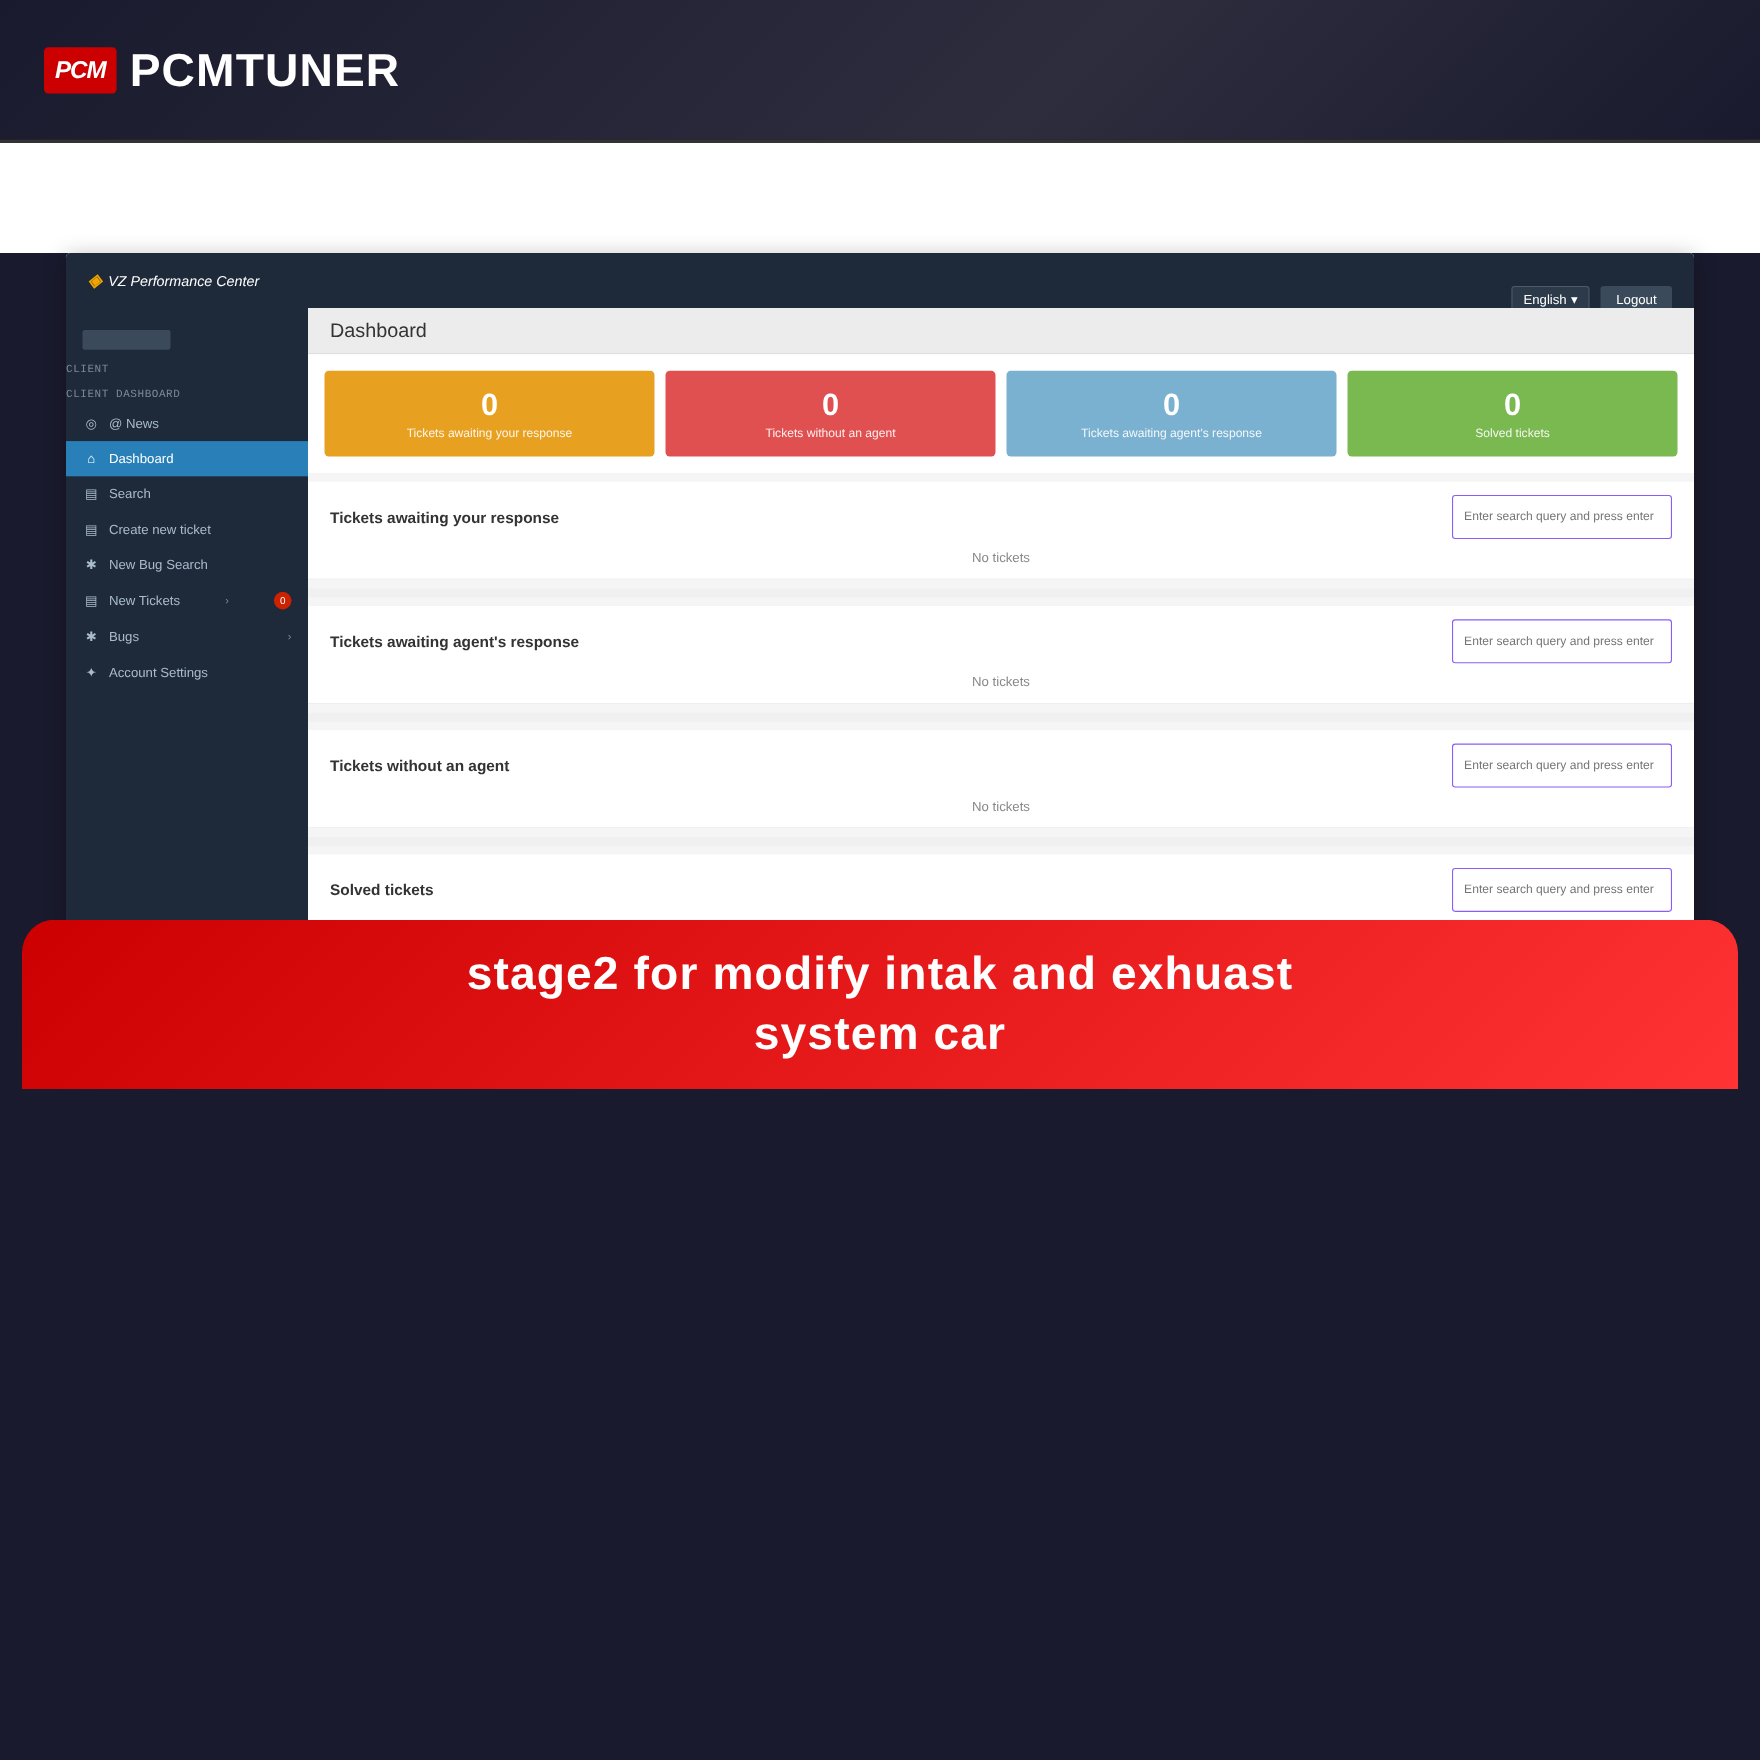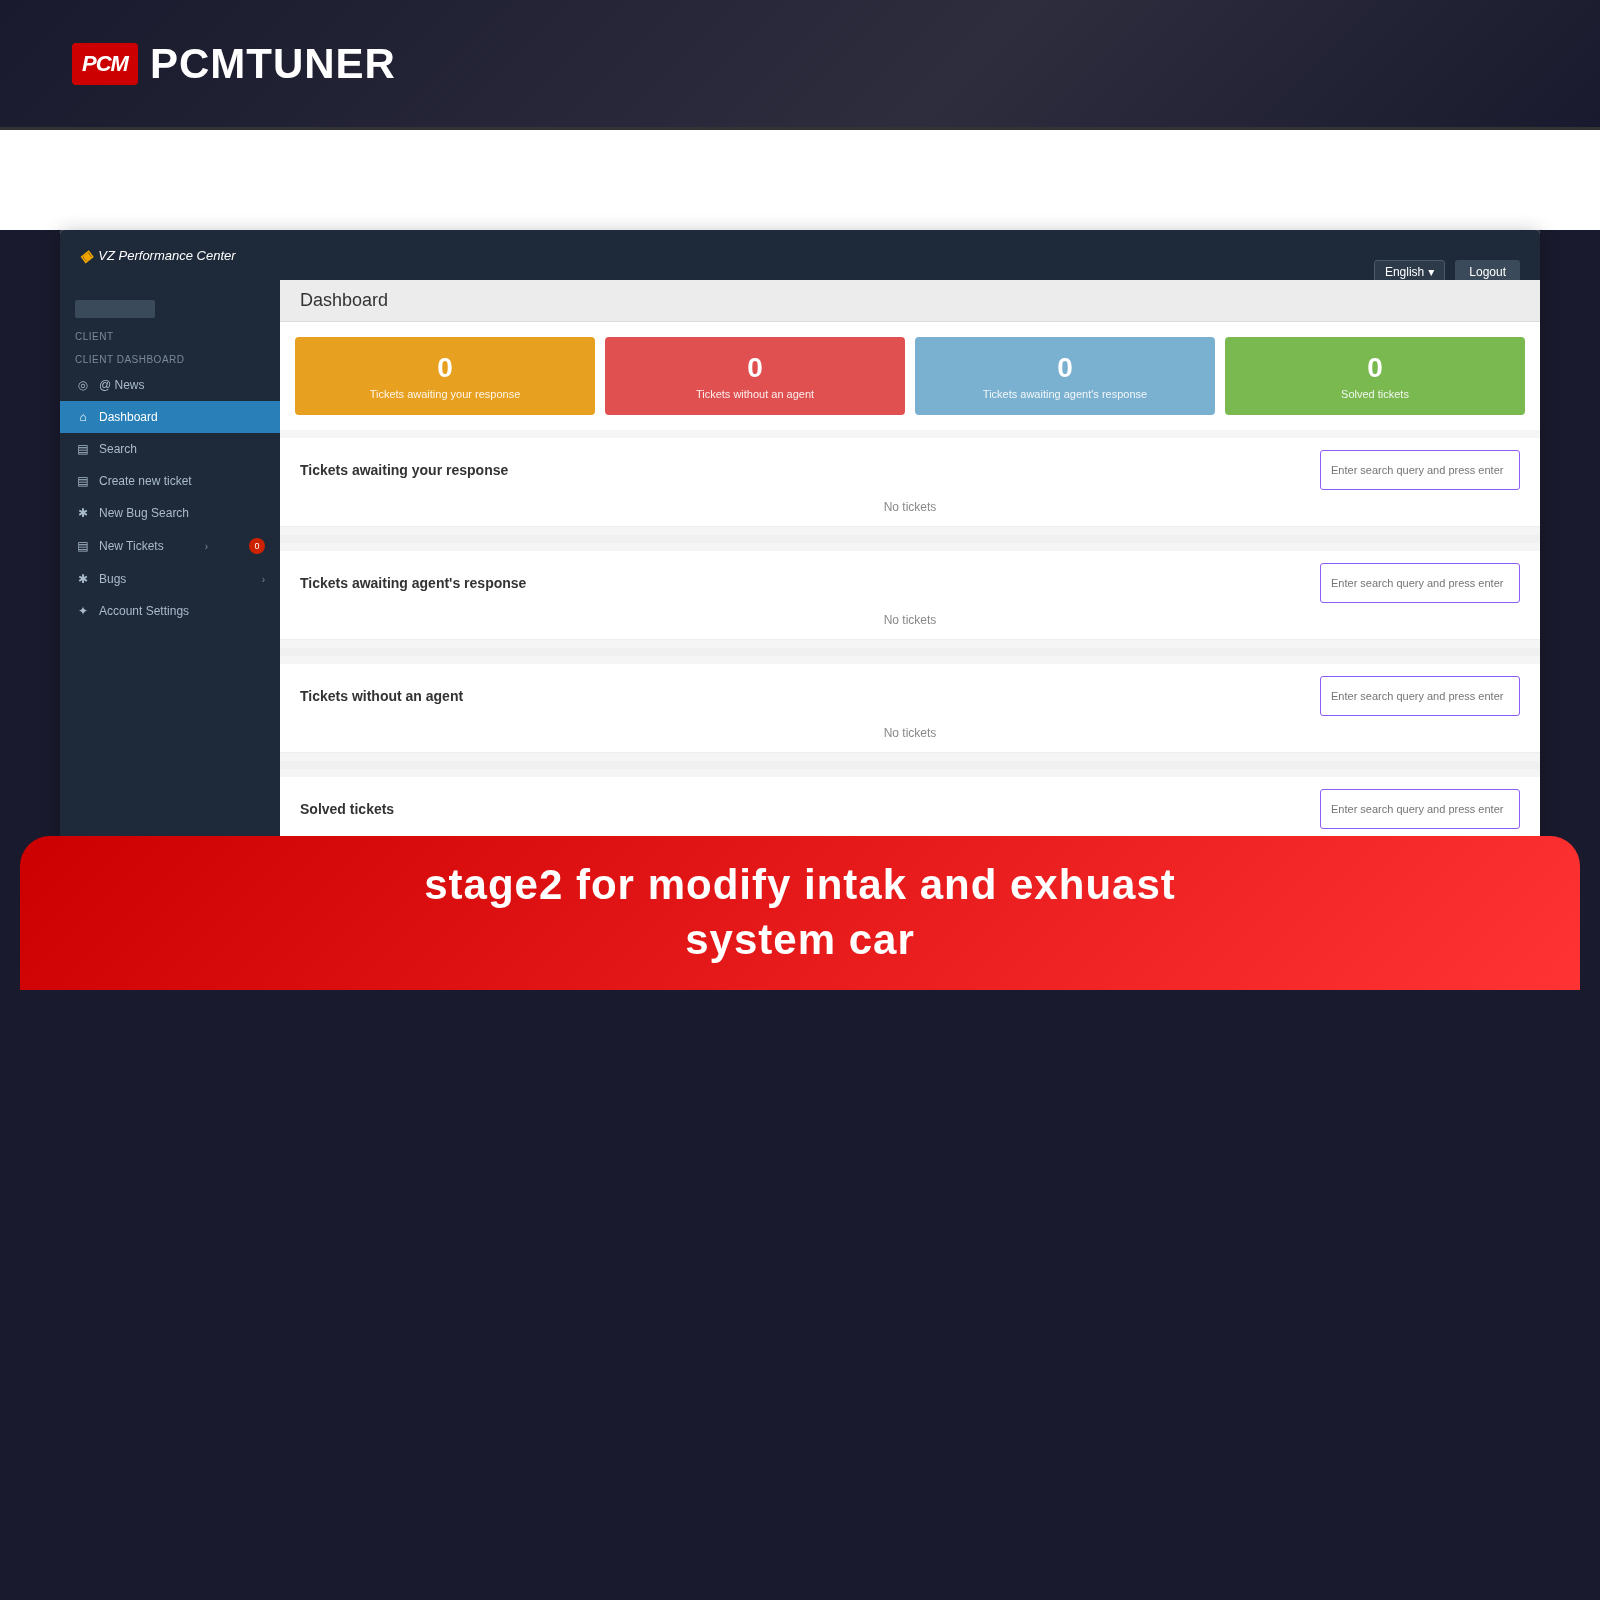--- a/index.html
+++ b/index.html
@@ -28,21 +28,20 @@
     }
     .logo-icon {
       background: #cc0000;
       color: white;
       font-weight: 900;
       font-size: 22px;
       padding: 8px 10px;
       border-radius: 4px;
       font-style: italic;
       letter-spacing: -1px;
-      margin-left: 32px;
     }
     .logo-text {
       color: white;
       font-size: 42px;
       font-weight: 900;
       letter-spacing: 1px;
     }
 
     
     .app-window {
@@ -121,23 +120,24 @@
     }
     .user-bar {
       background: #3a4a5a;
       height: 18px;
       border-radius: 2px;
       width: 80px;
     }
     .section-label {
       color: #7a8a9a;
       font-size: 10px;
-      padding: 8px 15px 4px;
+      padding: 8px 0 4px;
       letter-spacing: 0.5px;
       text-transform: uppercase;
+      font-family: Liberation Mono, monospace;
     }
     .nav-item {
       display: flex;
       align-items: center;
       padding: 9px 15px;
       color: #aabbcc;
       font-size: 12px;
       cursor: pointer;
       gap: 8px;
       position: relative;

